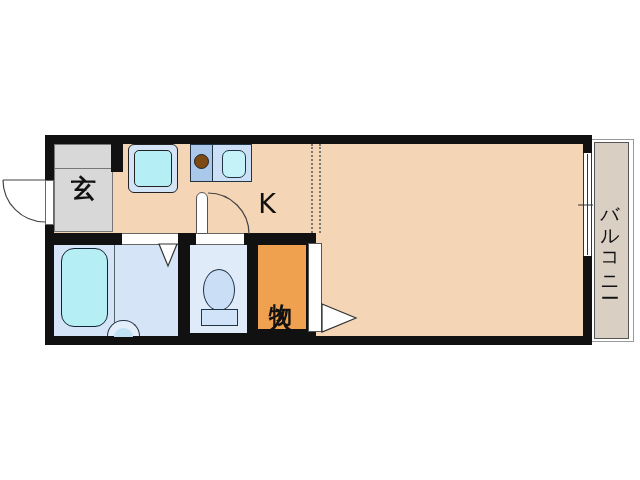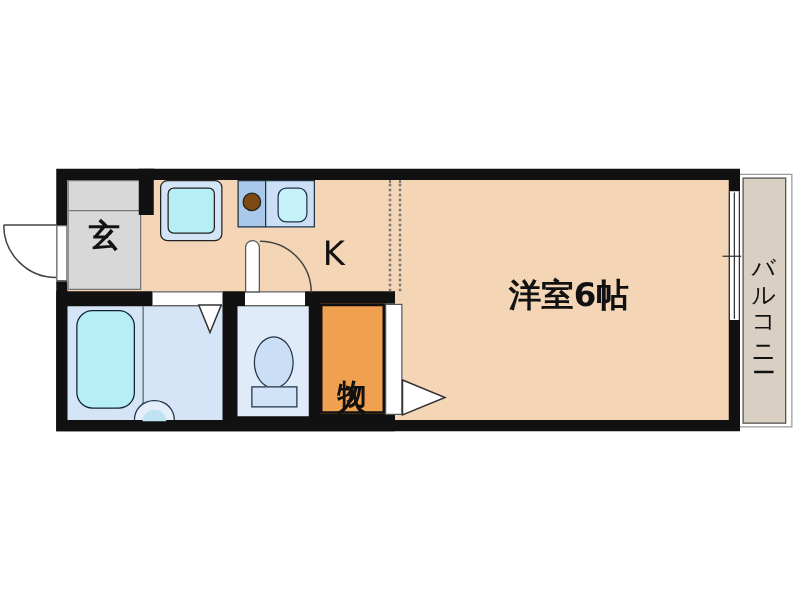--- a/index.html
+++ b/index.html
@@ -109,17 +109,16 @@
     </g>
     <path d="M208 193 A41 41 0 0 1 249 234" stroke="#444" stroke-width="1.2" fill="none"></path>
     <path d="M159 244 L168 266 L177 244 Z" fill="#ffffff" stroke="#333" stroke-width="1.2"></path>
     <path d="M322 304 L356 318 L322 332 Z" fill="#ffffff" stroke="#333" stroke-width="1.2"></path>
     <path d="M587.5 154 V255" stroke="#333" stroke-width="1" fill="none"></path>
     <path d="M578 205 H593" stroke="#333" stroke-width="1" fill="none"></path>
   </svg>
 
   <div class="abs lbl genkan-label">玄</div>
   <div class="abs lbl k-label">K</div>
-  <div class="abs lbl west-label">洋室6帖</div>
   <div class="abs lbl closet-label">物入</div>
   <div class="abs lbl balcony-label">バルコニー</div>
 
 </div>
 
 </body></html>

